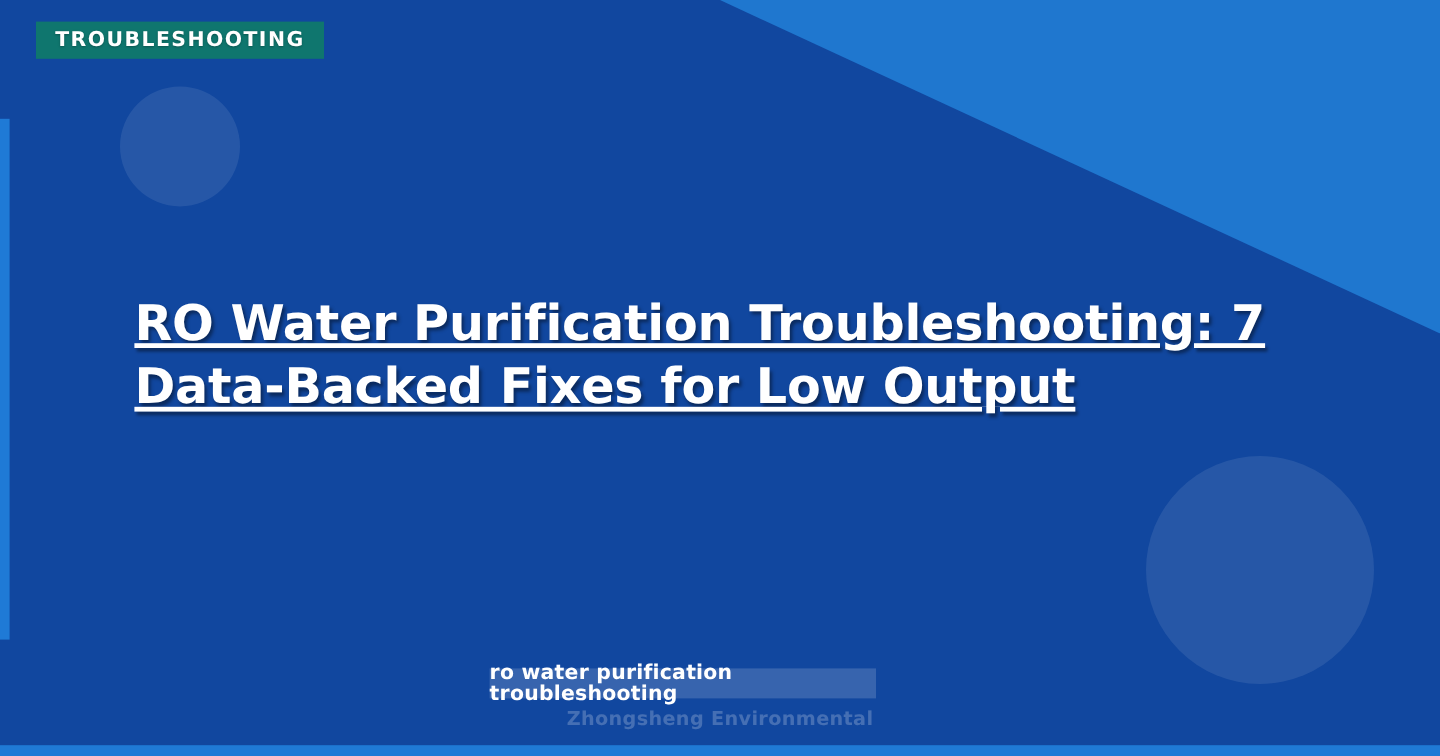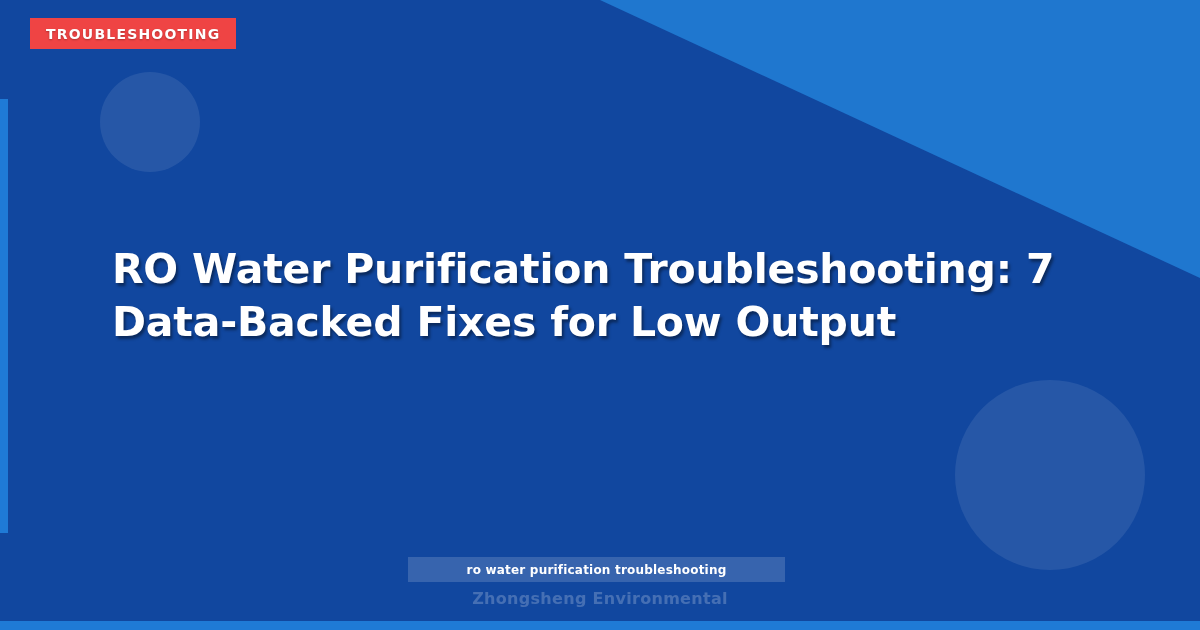--- a/index.html
+++ b/index.html
@@ -57,51 +57,52 @@
     background:#1f7ad6;
   }
 
   
   .category-badge {
     position:absolute;
     left:30px; top:18px;
     height:31px;
     padding:0 16px;
     display:flex; align-items:center;
-    background:#ef4444;
+    background:#0f766e;
     color:#ffffff;
-    font-size:14px;
+    font-size:17px;
     font-weight:bold;
     letter-spacing:1.2px;
     line-height:1;
     text-shadow:0 1px 2px rgba(0,0,0,0.28);
   }
 
   
   .headline {
     position:absolute;
     left:112px; top:243px;
     width:1020px;
     color:#ffffff;
     font-size:41px;
     font-weight:bold;
     line-height:1.30;
     letter-spacing:-0.2px;
     text-shadow:2px 3px 3px rgba(0,0,0,0.42);
+    text-decoration:underline;
   }
 
   
   .keyword-pill {
     position:absolute;
     left:408px; top:557px;
-    width:377px; height:25px;
+    width:322px; height:25px;
     display:flex; align-items:center; justify-content:center;
     background:rgba(255,255,255,0.16);
     color:#ffffff;
-    font-size:12px;
+    font-size:17px;
     font-weight:bold;
     letter-spacing:0.2px;
     line-height:1;
   }
 
   
   .footer-brand {
     position:absolute;
     left:0; top:591px;
     width:1200px;

